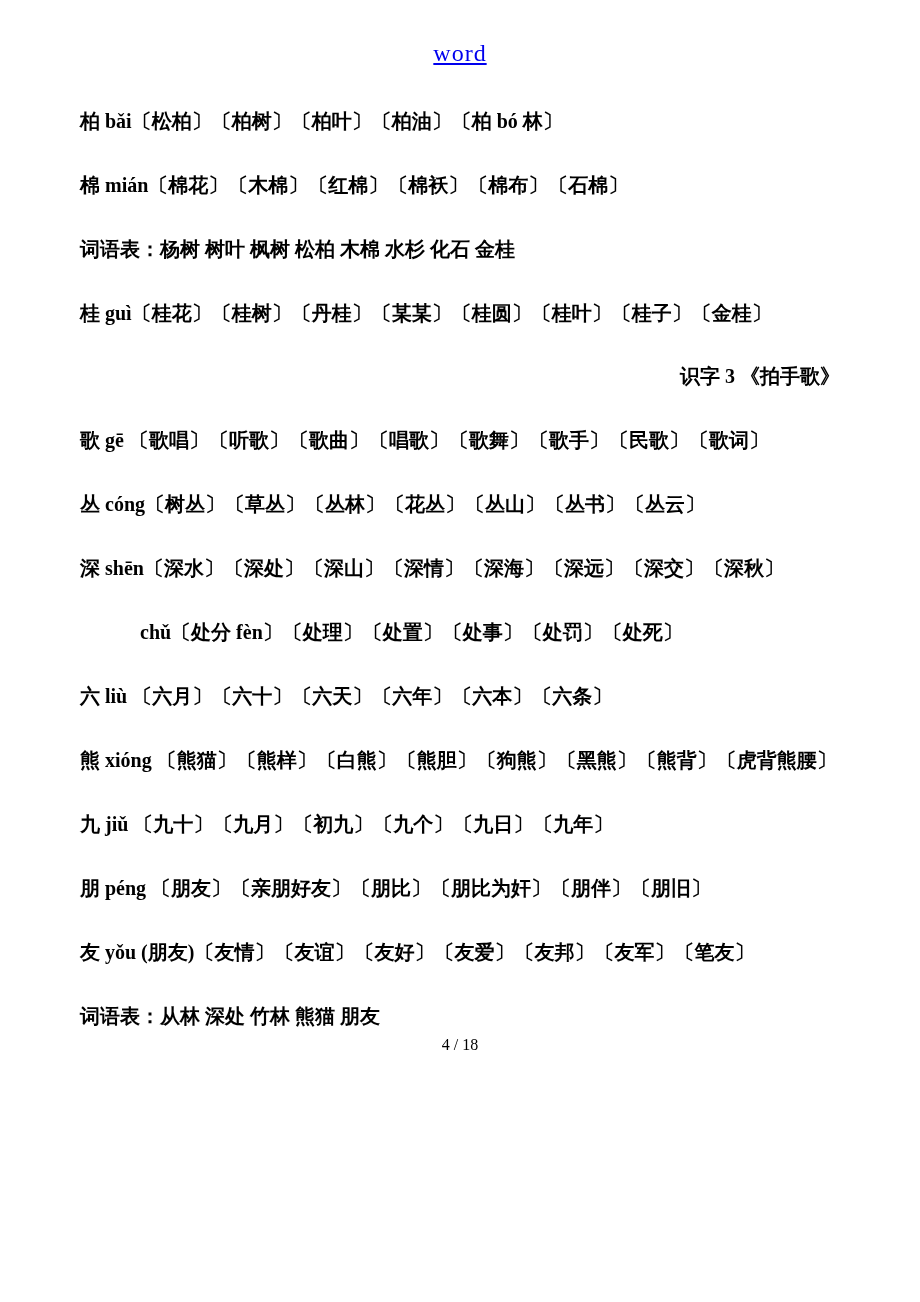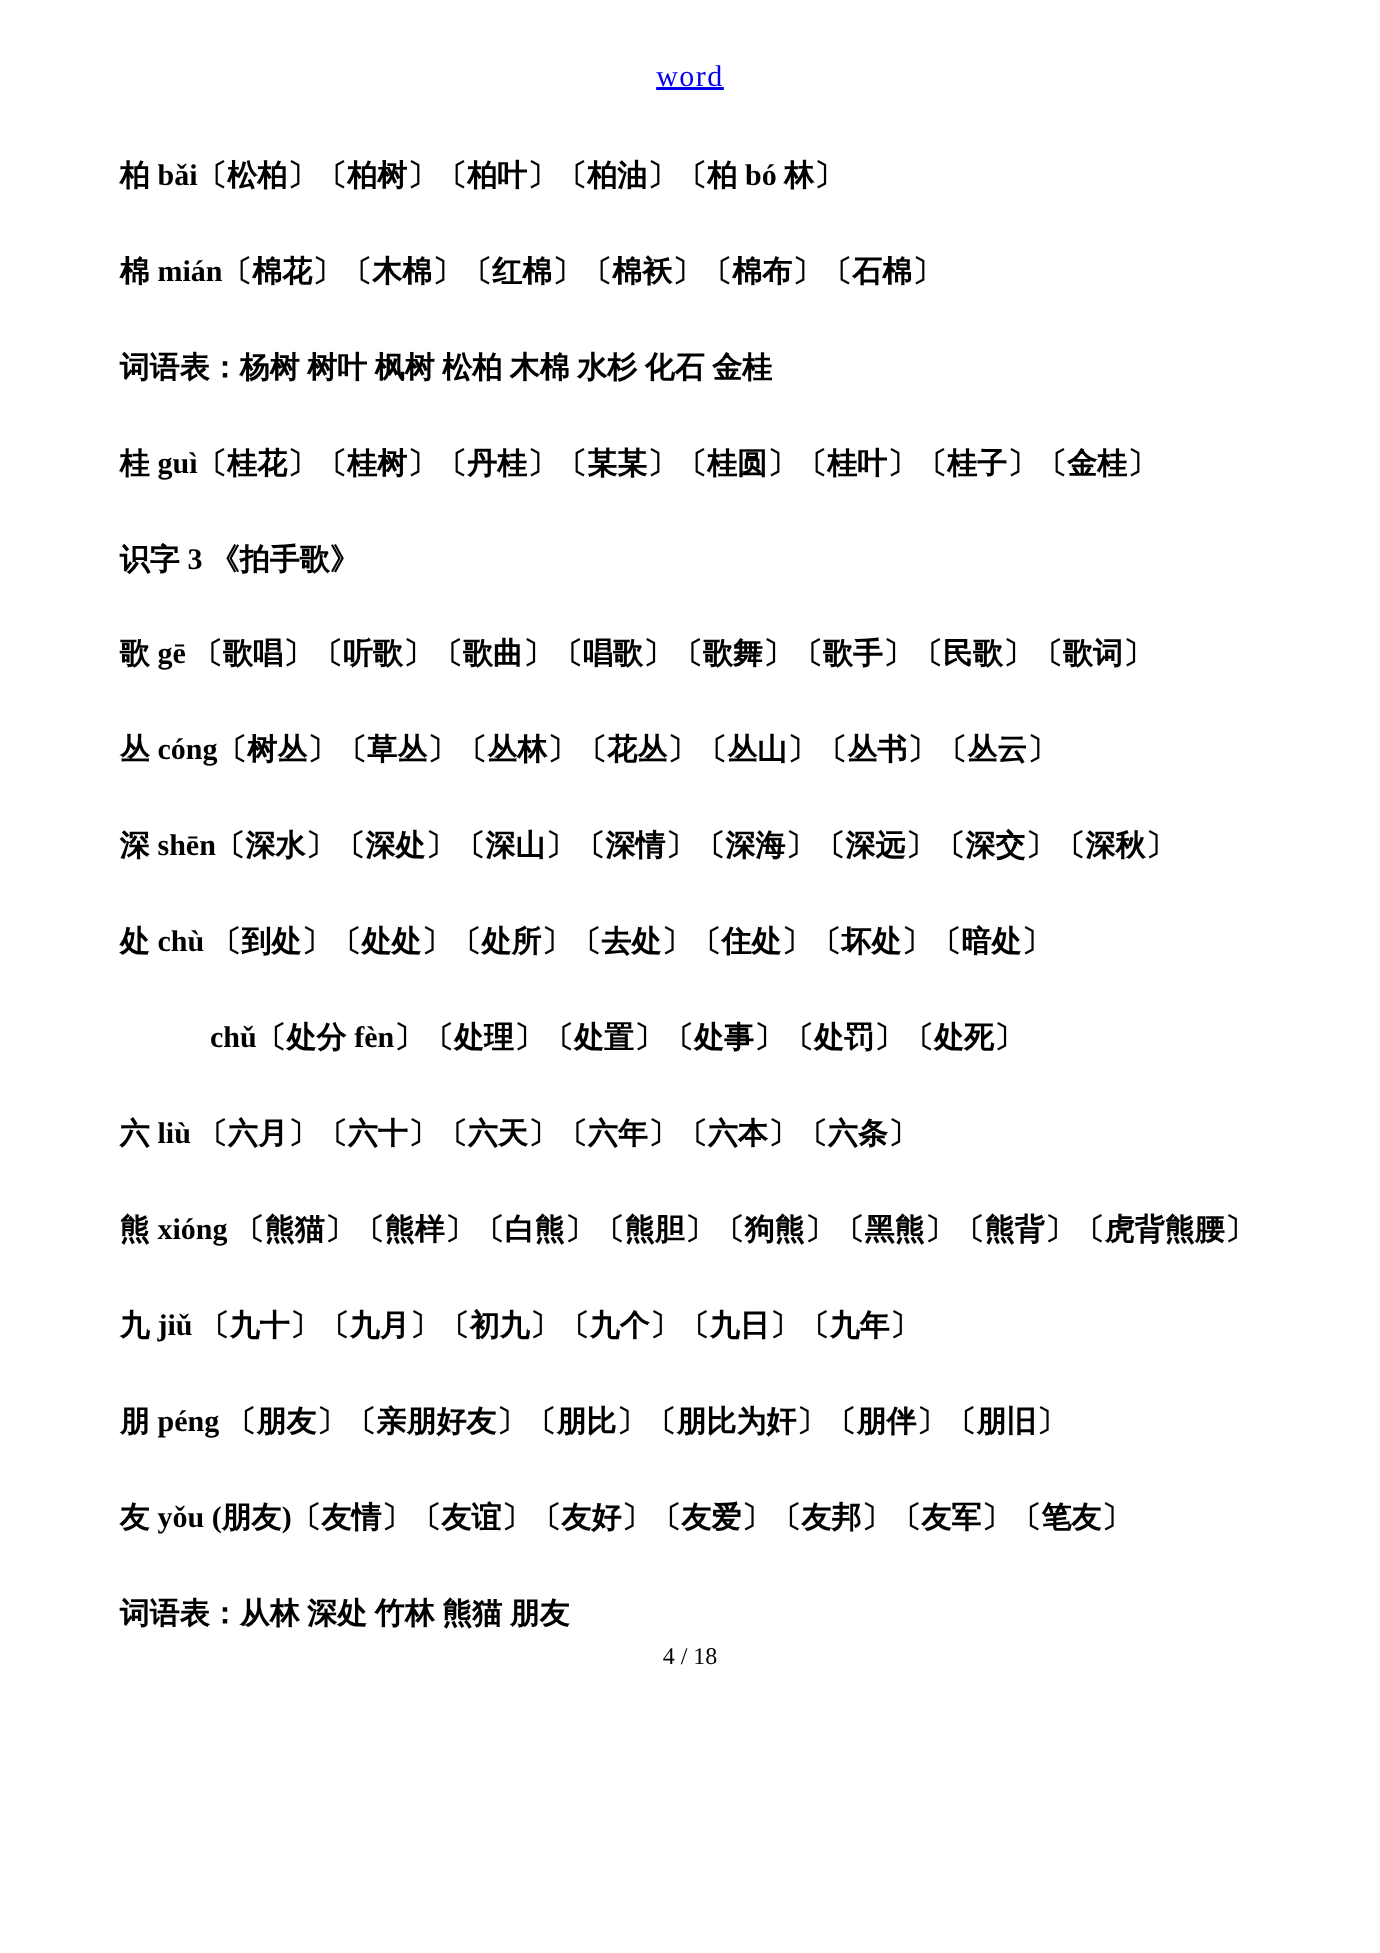--- a/index.html
+++ b/index.html
@@ -13,37 +13,37 @@
     padding: 40px 80px 30px 80px;
     box-sizing: border-box;
   }
   .header-link {
     text-align: center;
     margin-bottom: 40px;
   }
   .header-link span {
     color: #0000ee;
     text-decoration: underline;
-    font-size: 20px;
+    font-size: 24px;
     letter-spacing: 1px;
   }
   .line {
     font-size: 20px;
     line-height: 1.4;
     margin-bottom: 36px;
     color: #000;
     white-space: nowrap;
     overflow: visible;
     font-family: Liberation Serif, serif;
   }
   .bold {
     font-weight: bold;
   }
   .section-title {
-    text-align: left;
+    text-align: right;
     font-size: 20px;
     font-weight: bold;
     margin: 36px 0 36px 0;
   }
   .indent {
     padding-left: 60px;
   }
   .footer {
     text-align: center;
     font-size: 16px;
@@ -63,21 +63,20 @@
   <div class="line bold">柏 bǎi〔松柏〕〔柏树〕〔柏叶〕〔柏油〕〔柏 bó 林〕</div>
   <div class="line bold">棉 mián〔棉花〕〔木棉〕〔红棉〕〔棉袄〕〔棉布〕〔石棉〕</div>
   <div class="line bold">词语表：杨树  树叶  枫树  松柏  木棉  水杉  化石  金桂</div>
   <div class="line bold">桂 guì〔桂花〕〔桂树〕〔丹桂〕〔某某〕〔桂圆〕〔桂叶〕〔桂子〕〔金桂〕</div>
 
   <div class="section-title">识字 3 《拍手歌》</div>
 
   <div class="line bold">歌 gē  〔歌唱〕〔听歌〕〔歌曲〕〔唱歌〕〔歌舞〕〔歌手〕〔民歌〕〔歌词〕</div>
   <div class="line bold">丛 cóng〔树丛〕〔草丛〕〔丛林〕〔花丛〕〔丛山〕〔丛书〕〔丛云〕</div>
   <div class="line bold">深 shēn〔深水〕〔深处〕〔深山〕〔深情〕〔深海〕〔深远〕〔深交〕〔深秋〕</div>
-  <div class="line bold">处  chù 〔到处〕〔处处〕〔处所〕〔去处〕〔住处〕〔坏处〕〔暗处〕</div>
   <div class="line bold indent">chǔ〔处分 fèn〕〔处理〕〔处置〕〔处事〕〔处罚〕〔处死〕</div>
   <div class="line bold">六 liù 〔六月〕〔六十〕〔六天〕〔六年〕〔六本〕〔六条〕</div>
   <div class="line bold">熊 xióng 〔熊猫〕〔熊样〕〔白熊〕〔熊胆〕〔狗熊〕〔黑熊〕〔熊背〕〔虎背熊腰〕</div>
   <div class="line bold">九 jiǔ 〔九十〕〔九月〕〔初九〕〔九个〕〔九日〕〔九年〕</div>
   <div class="line bold">朋 péng 〔朋友〕〔亲朋好友〕〔朋比〕〔朋比为奸〕〔朋伴〕〔朋旧〕</div>
   <div class="line bold">友 yǒu  (朋友)〔友情〕〔友谊〕〔友好〕〔友爱〕〔友邦〕〔友军〕〔笔友〕</div>
   <div class="line bold" style="margin-bottom:6px">词语表：从林  深处  竹林  熊猫  朋友</div>
 
   <div class="footer">4 / 18</div>
 

